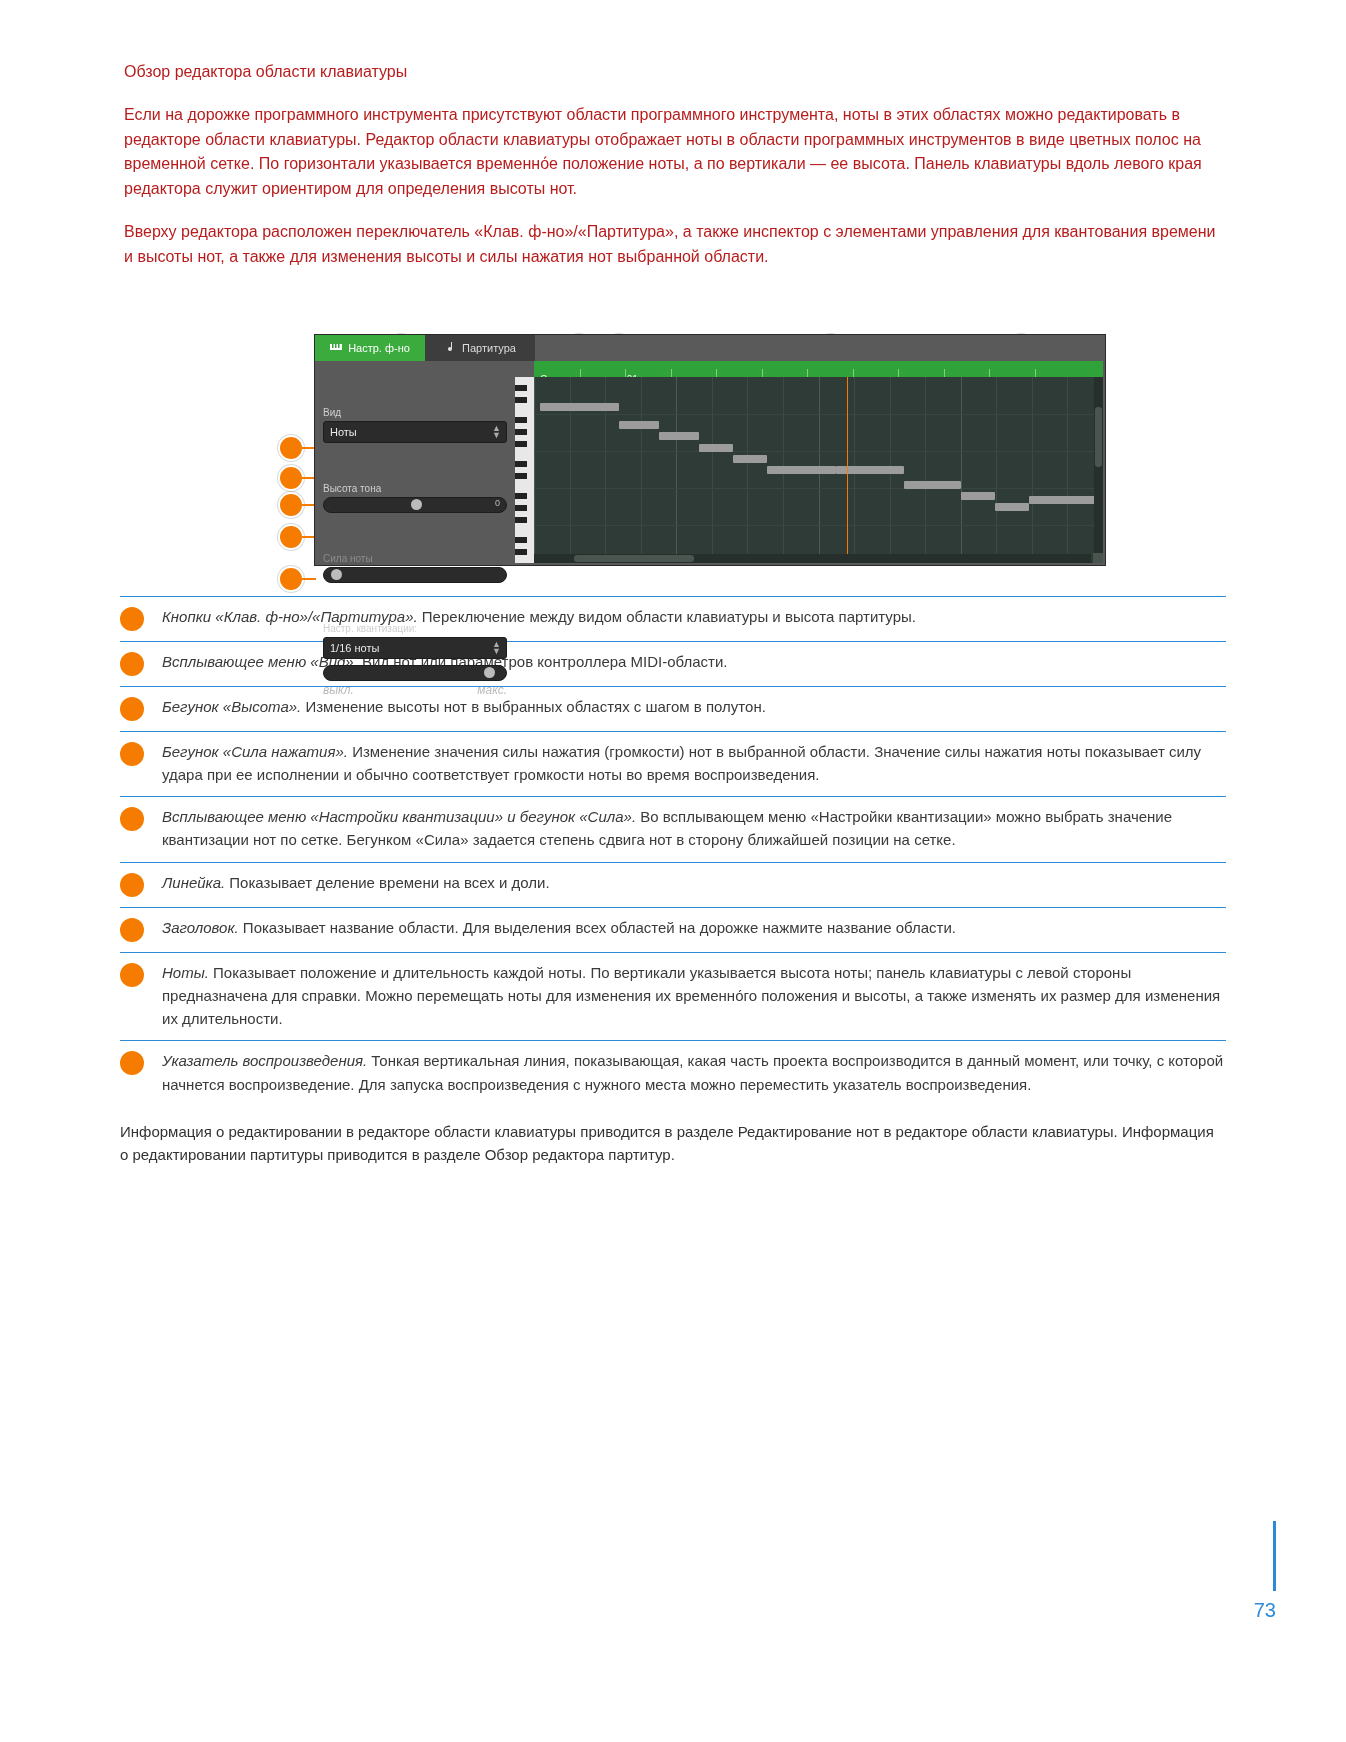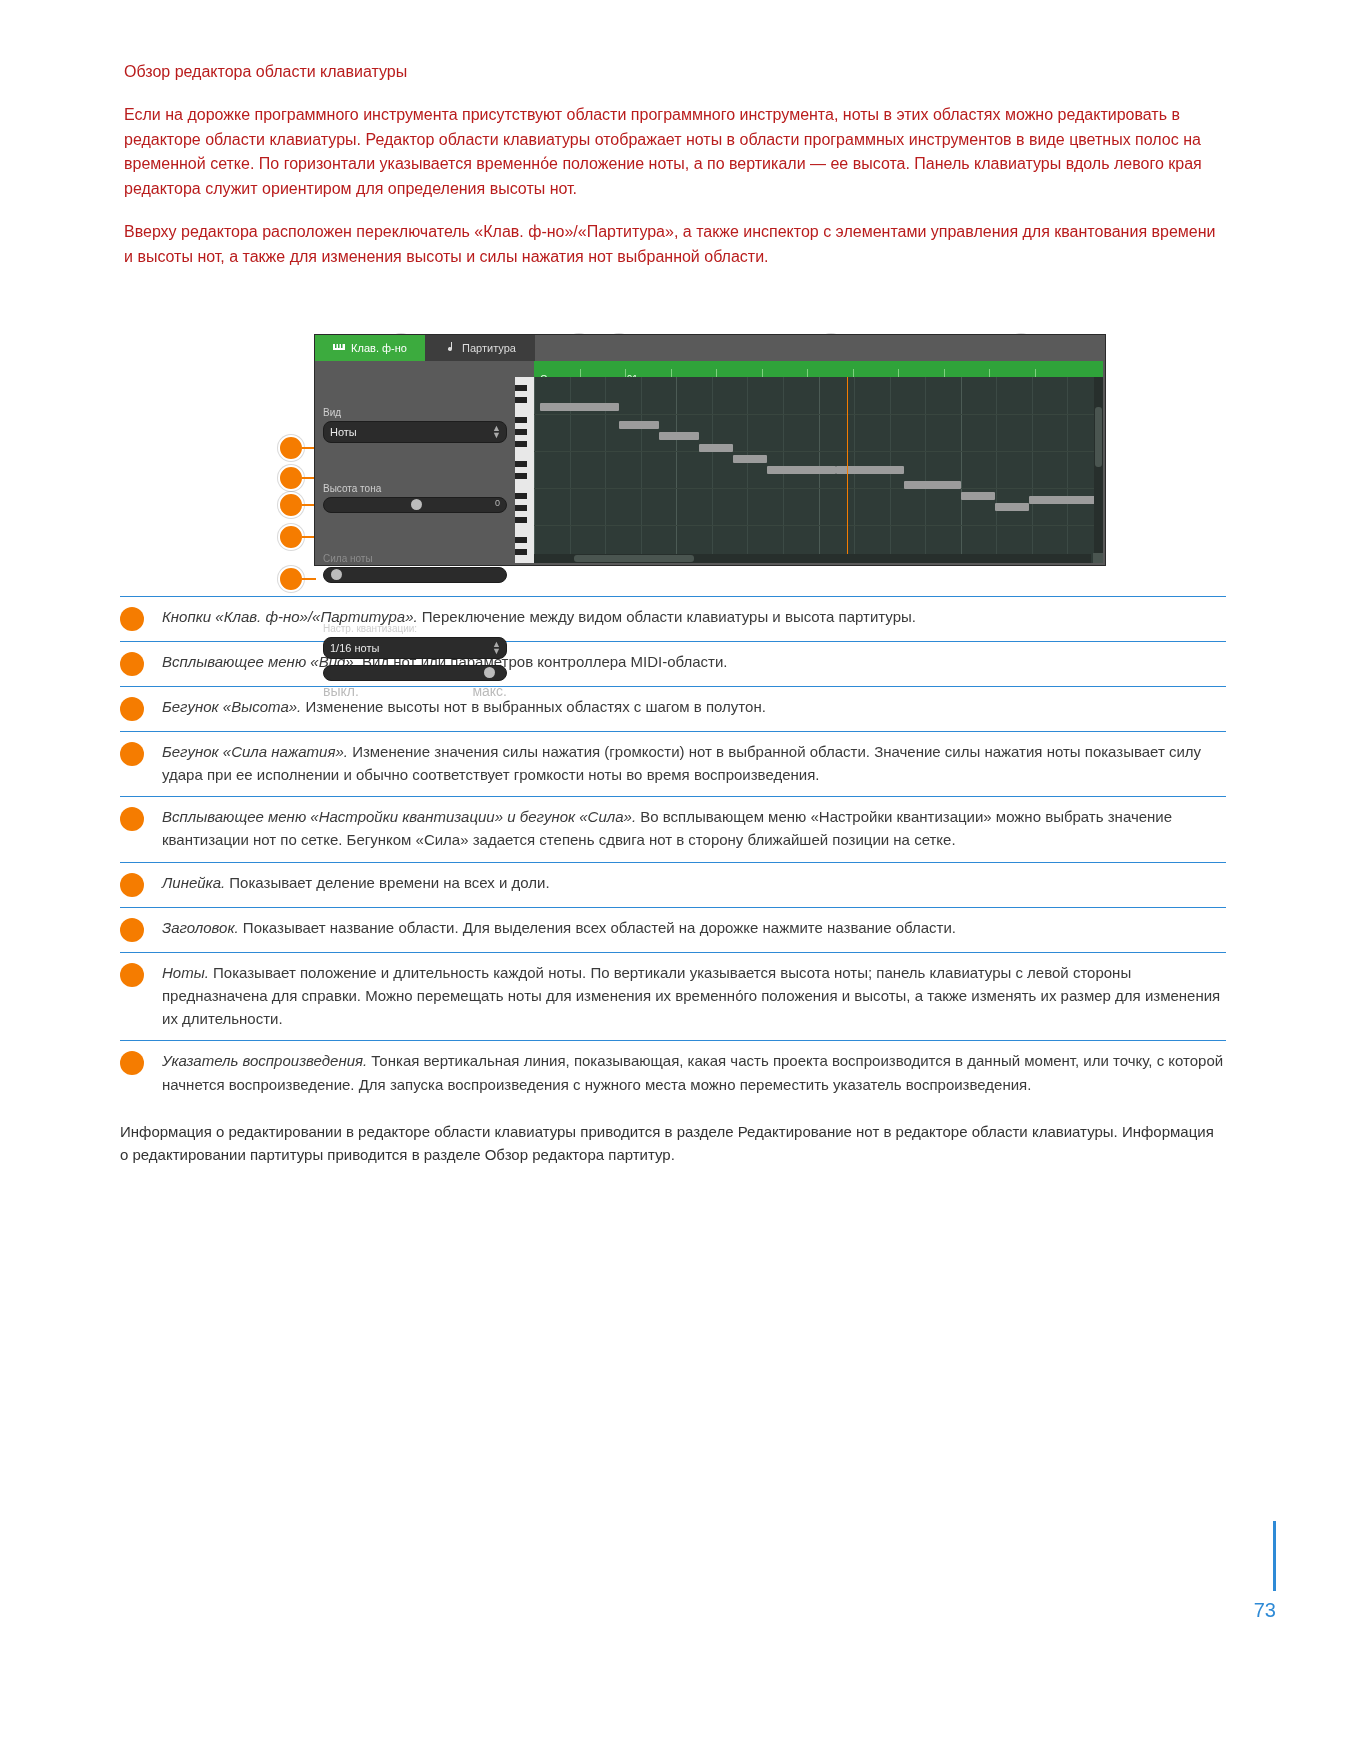--- a/index.html
+++ b/index.html
@@ -24,27 +24,27 @@
   .tab{flex:0 0 110px;display:flex;align-items:center;gap:6px;justify-content:center;font-size:11px;color:#ddd;}
   .tab.active{background:#3cab3e;color:#fff;}
   .tab.inactive{background:#3d3d3d;text-align:right;}
   .tab svg{width:12px;height:12px;}
   .ruler{position:absolute;top:26px;left:219px;right:2px;height:16px;background:#2fa33a;}
   .ruler .region-name{position:absolute;left:6px;top:13px;font-size:10px;color:#e8ffe8;}
   .ruler .tick{position:absolute;top:8px;width:1px;height:8px;background:#7ed27e;}
   .sidebar{position:absolute;top:26px;left:0;width:200px;bottom:0;background:#5a5a5a;padding:6px 8px 6px 8px;box-sizing:border-box;color:#ccc;font-size:10.5px;}
   .sidebar .group{margin-bottom:6px;}
   .sidebar .lbl{margin-bottom:3px;color:#cfcfcf;font-size:10px;margin-top:40px;}
-  .sidebar .select{height:20px;background:#2b2b2b;border:1px solid #1d1d1d;border-radius:8px;display:flex;align-items:center;padding:0 6px;color:#eaeaea;font-size:11px;position:relative;}
+  .sidebar .select{height:20px;background:#2b2b2b;border:1px solid #1d1d1d;border-radius:3px;display:flex;align-items:center;padding:0 6px;color:#eaeaea;font-size:11px;position:relative;}
   .sidebar .select .arrows{position:absolute;right:5px;top:3px;font-size:9px;color:#aaa;line-height:7px;}
   .sidebar .slider{height:14px;background:#2b2b2b;border:1px solid #1d1d1d;border-radius:8px;position:relative;}
   .sidebar .slider .thumb{position:absolute;top:1px;width:11px;height:11px;border-radius:50%;background:#bcbcbc;}
   .sidebar .slider .endval{position:absolute;right:6px;top:0;font-size:9px;color:#bbb;}
   .sidebar .dim{color:#8c8c8c;}
-  .sidebar .rowlabels{display:flex;justify-content:space-between;font-size:14px;color:#bbb;margin-top:2px;}
+  .sidebar .rowlabels{display:flex;justify-content:space-between;font-size:12px;color:#bbb;margin-top:2px;font-style:italic;}
   .keys{position:absolute;top:42px;left:200px;width:19px;bottom:2px;background:#e8e8e8;}
   .keys .black{position:absolute;left:0;width:12px;height:6px;background:#222;}
   .grid{position:absolute;top:42px;left:219px;right:2px;bottom:2px;background:#2f3b37;}
   .grid .vline{position:absolute;top:0;bottom:0;width:1px;background:#3c4a45;}
   .grid .vline.bar{background:#4c5b55;}
   .grid .hline{position:absolute;left:0;right:0;height:1px;background:#39463f;}
   .note{position:absolute;height:8px;background:#9c9c9c;border-radius:1px;}
   .playhead{position:absolute;top:0;bottom:0;width:1px;background:#F57C00;}
   .grid .hscroll{position:absolute;left:0;right:12px;bottom:0;height:9px;background:#272f2c;}
   .grid .hscroll .thumb{position:absolute;top:1px;left:40px;width:120px;height:7px;background:#4a5550;border-radius:3px;}
@@ -117,21 +117,21 @@
       <div class="tabs">
         <div class="tab active">
           <span>
             <svg viewBox="0 0 12 12">
                 <rect x="0" y="3" width="12" height="6" fill="#fff"></rect>
                 <rect x="2" y="3" width="1.5" height="4" fill="#2fa33a"></rect>
                 <rect x="5" y="3" width="1.5" height="4" fill="#2fa33a"></rect>
                 <rect x="8" y="3" width="1.5" height="4" fill="#2fa33a"></rect>
               </svg>
           </span>
-          <span>Клав. ф-но</span>
+          <span>Настр. ф-но</span>
         </div>
         <div class="tab inactive">
           <span>
             <svg viewBox="0 0 12 12">
                 <path d="M8 1v7a2 2 0 1 1-1-1.7V1z" fill="#ddd"></path>
               </svg>
           </span>
           <span>Партитура</span>
         </div>
       </div>

